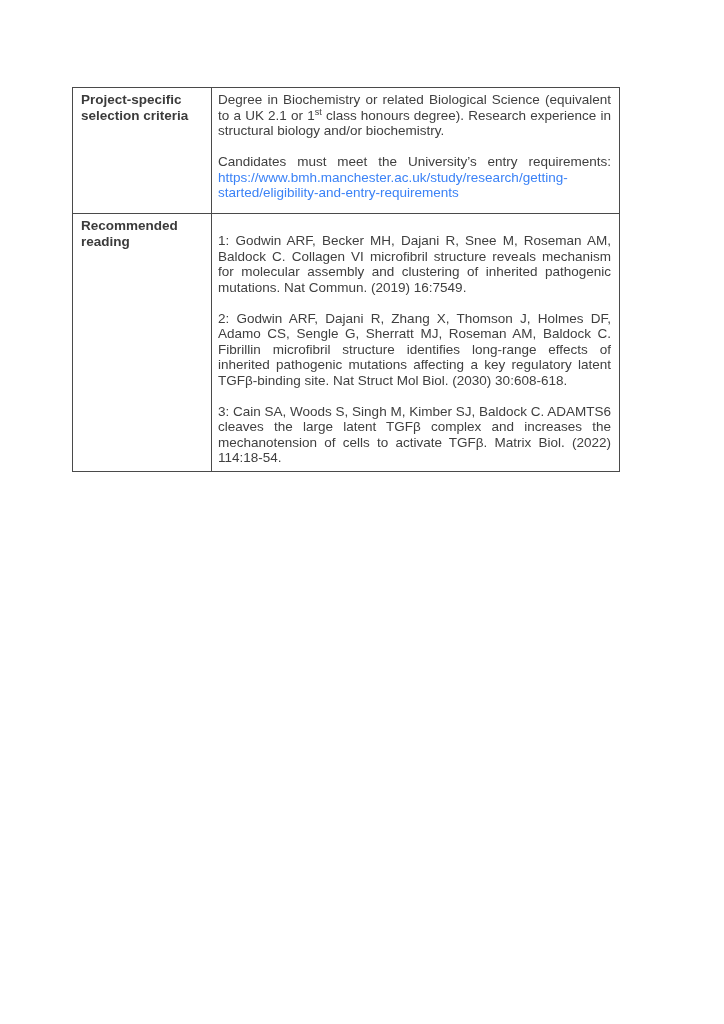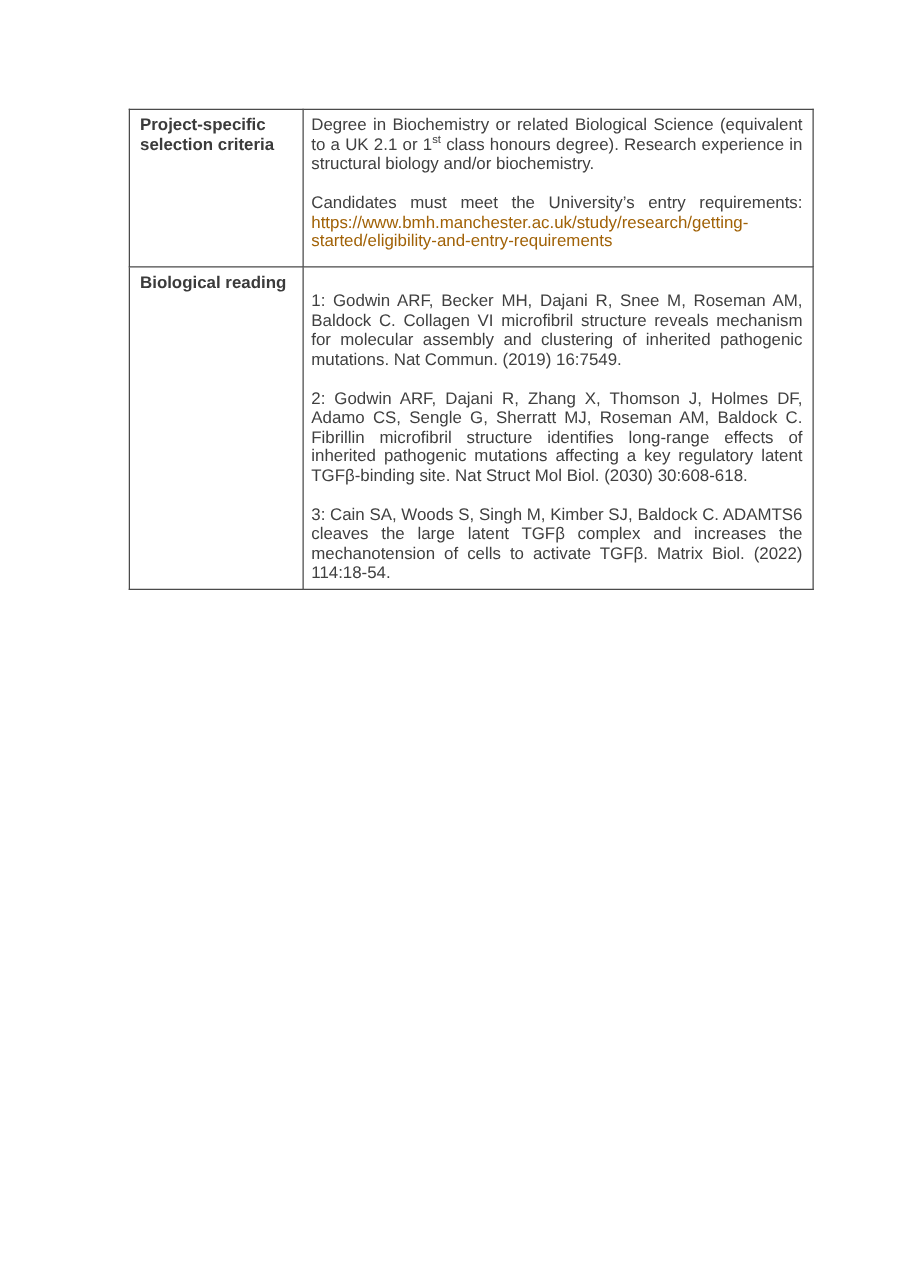--- a/index.html
+++ b/index.html
@@ -15,21 +15,21 @@
   .page {
     position: relative;
     width: 724px;
     height: 1024px;
     background: #ffffff;
     overflow: hidden;
   }
 
   table.info-table {
     position: absolute;
-    left: 103px;
+    left: 72px;
     top: 87px;
     width: 547px;
     border-collapse: collapse;
     table-layout: fixed;
   }
 
   .info-table td {
     border: 1px solid #4a4a4a;
     vertical-align: top;
     font-size: 13.5px;
@@ -63,21 +63,21 @@
 
   .content-cell p:last-child { margin-bottom: 0; }
 
   sup.ordinal {
     font-size: 9px;
     line-height: 0;
     vertical-align: super;
   }
 
   .url-text {
-    color: #a16207;
+    color: #3b82f6;
     text-decoration: none;
   }
 </style>
 </head>
 <body>
 
 <div class="page">
 
   <table class="info-table">
 
@@ -85,21 +85,21 @@
         <tr>
       <td class="label-cell cell-row1">Project-specific selection criteria</td>
       <td class="content-cell cell-row1">
         <p><span>Degree in Biochemistry or related Biological Science (equivalent to a UK 2.1 or 1</span><sup class="ordinal">st</sup><span> class honours degree). Research experience in structural biology and/or biochemistry.</span></p>
         <p><span>Candidates must meet the University’s entry requirements:</span>
           <span class="url-text">https://www.bmh.manchester.ac.uk/study/research/getting-started/eligibility-and-entry-requirements</span></p>
       </td>
     </tr>
 
     <tr>
-      <td class="label-cell cell-row2">Biological reading</td>
+      <td class="label-cell cell-row2">Recommended reading</td>
       <td class="content-cell cell-row2">
         <p>1: Godwin ARF, Becker MH, Dajani R, Snee M, Roseman AM, Baldock C. Collagen VI microfibril structure reveals mechanism for molecular assembly and clustering of inherited pathogenic mutations. Nat Commun. (2019) 16:7549.</p>
         <p>2: Godwin ARF, Dajani R, Zhang X, Thomson J, Holmes DF, Adamo CS, Sengle G, Sherratt MJ, Roseman AM, Baldock C. Fibrillin microfibril structure identifies long-range effects of inherited pathogenic mutations affecting a key regulatory latent TGFβ-binding site. Nat Struct Mol Biol. (2030) 30:608-618.</p>
         <p>3: Cain SA, Woods S, Singh M, Kimber SJ, Baldock C. ADAMTS6 cleaves the large latent TGFβ complex and increases the mechanotension of cells to activate TGFβ. Matrix Biol. (2022) 114:18-54.</p>
       </td>
     </tr>
 
   </tbody>
     </table>
 

